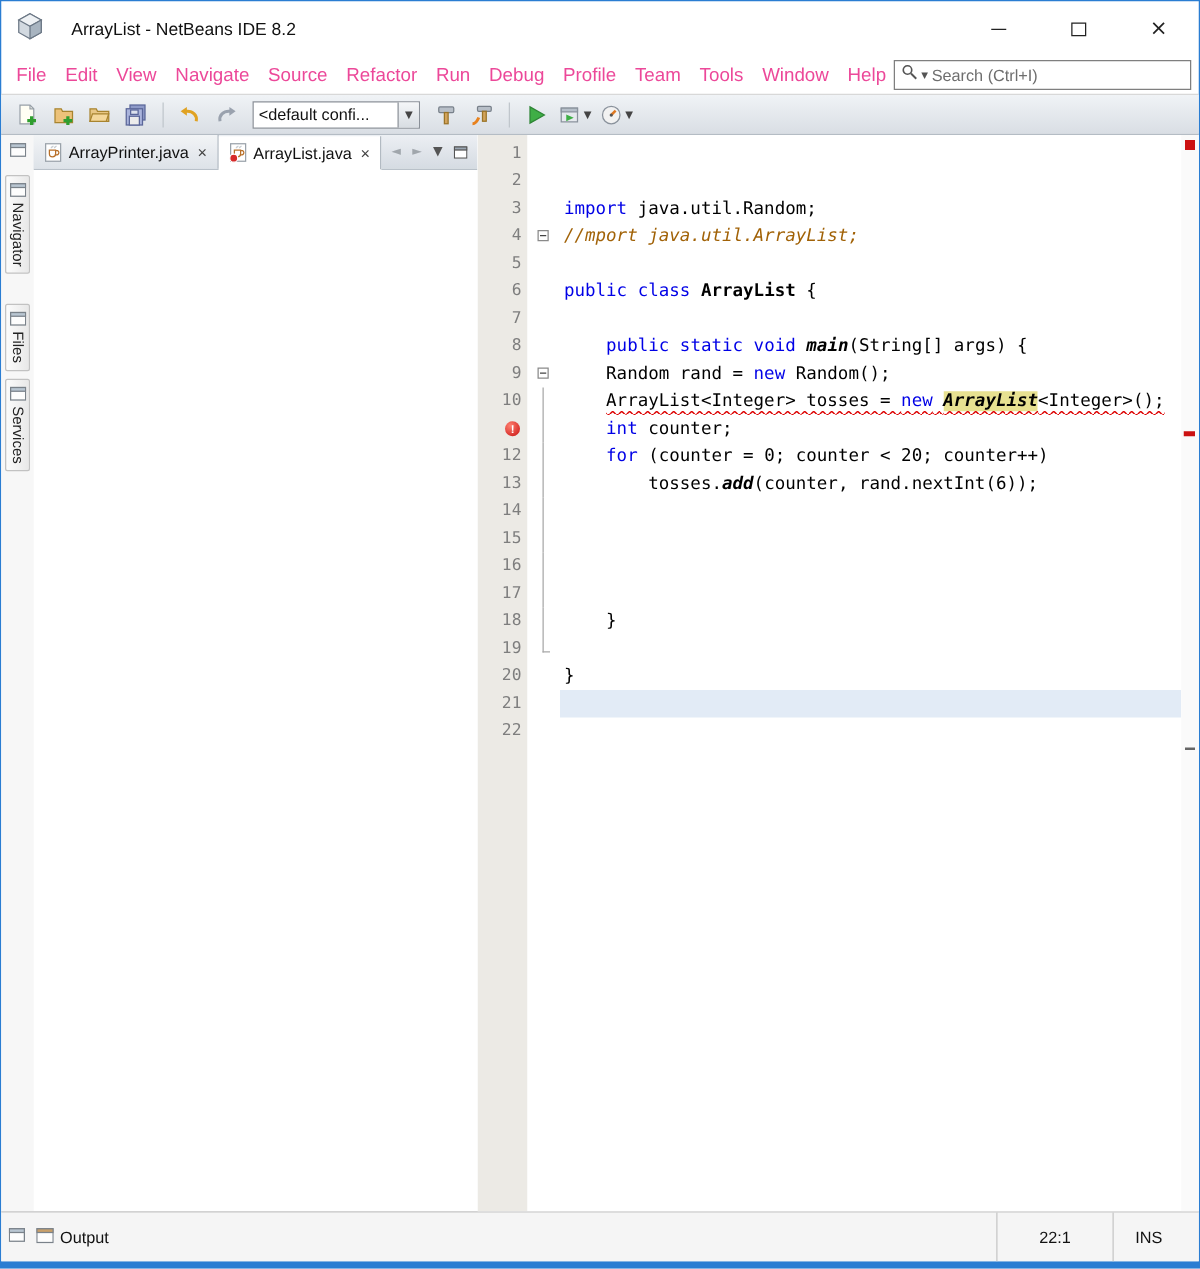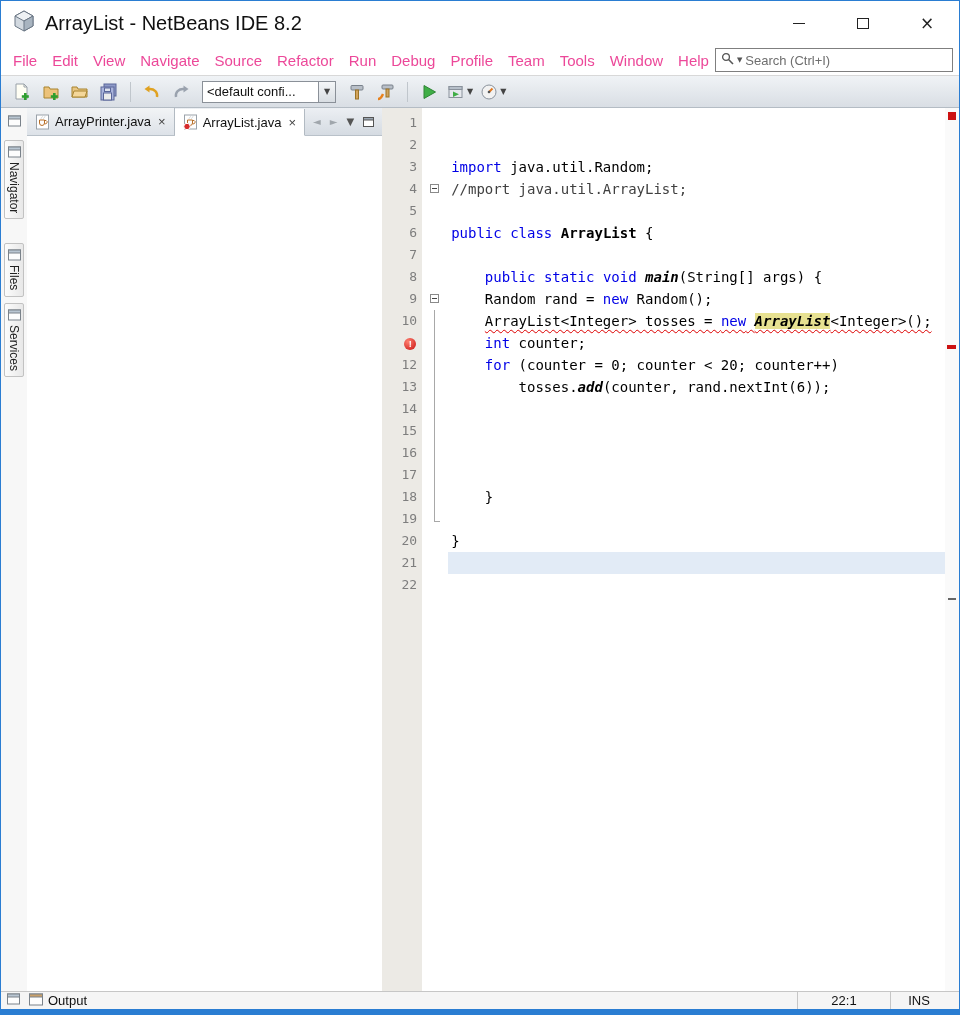--- a/index.html
+++ b/index.html
@@ -2,21 +2,21 @@
 <html><head>
 <meta charset="utf-8">
 <style>
   *{box-sizing:border-box;margin:0;padding:0}
   html,body{width:960px;height:1015px}
   body{font-family:"Liberation Sans",sans-serif;background:#fff}
   .window{width:960px;height:1015px;border:1px solid #2a7dd2;border-bottom-width:6px;display:flex;flex-direction:column;background:#fff}
 
   
   .titlebar{height:44px;flex:none;display:flex;align-items:center;padding-left:12px}
-  .title{font-size:20px;color:#111;margin-left:10px}
+  .title{font-size:14px;color:#111;margin-left:22px}
   .win-controls{margin-left:auto;display:flex;height:100%}
   .win-btn{width:64px;display:flex;align-items:center;justify-content:center;cursor:default}
   .glyph-min{width:12px;height:1px;background:#222;display:inline-block}
   .glyph-max{width:12px;height:11px;border:1px solid #222;display:inline-block}
   .glyph-close{font-size:17px;color:#222;font-family:"DejaVu Sans",sans-serif;line-height:1}
 
   
   .menubar{height:30px;flex:none;display:flex;align-items:center;padding:0 6px}
   .menu-item{font-size:15px;padding:3px 6px;color:#ec4899;white-space:nowrap}
   .searchbox{margin-left:auto;width:277px;height:24px;border:1px solid #7f7f7f;background:#fff;display:flex;align-items:center;padding:0 5px;gap:3px}
@@ -60,33 +60,33 @@
   .fold-cell{height:22px;position:relative}
   .fold-minus{position:absolute;left:8px;top:6px;width:9px;height:9px;border:1px solid #8a8a8a;background:#fff}
   .fold-minus::after{content:"";position:absolute;left:1px;top:3px;width:5px;height:1px;background:#444}
   .fold-line{position:absolute;left:12px;top:0;width:1px;height:22px;background:#a8a8a8}
   .fold-end{position:absolute;left:12px;top:0;width:6px;height:14px;border-left:1px solid #a8a8a8;border-bottom:1px solid #a8a8a8}
   .codecol{flex:1;position:relative;padding-top:4px;font-family:"DejaVu Sans Mono",monospace;font-size:14px;overflow:hidden}
   .code-line{height:22px;line-height:22px;white-space:pre;padding-left:3px}
   .code-line.current{background:#e2ebf6}
   .tk-kw{color:#0000e6}
   .tk-pl{color:#000}
-  .tk-cm{color:#404040;}
+  .tk-cm{color:#a16207;font-style:italic}
   .tk-b{font-weight:bold}
   .tk-bi{font-weight:bold;font-style:italic}
   .tk-hl{font-weight:bold;font-style:italic;background:#e7e191}
   .tk-u{text-decoration:underline wavy #dd0000 1px;text-decoration-skip-ink:none;text-underline-offset:3px}
   .margin-line{position:absolute;left:806px;top:4px;width:1px;height:484px;background:#e89090}
   .stripe{width:14px;flex:none;position:relative;background:#fafafa}
   .stripe-top{position:absolute;top:4px;left:3px;width:8px;height:8px;background:#cc1111}
   .stripe-mark{position:absolute;top:237px;left:2px;width:9px;height:4px;background:#cc1111}
   .stripe-caret{position:absolute;top:490px;left:3px;width:8px;height:2px;background:#666}
 
   
-  .bottombar{height:18px;flex:none;border-top:1px solid #c6c6c6;display:flex;align-items:center;font-size:13px;background:#f5f5f5;padding-left:6px}
+  .bottombar{height:40px;flex:none;border-top:1px solid #c6c6c6;display:flex;align-items:center;font-size:13px;background:#f5f5f5;padding-left:6px}
   .output-tab{display:flex;align-items:center;gap:5px;margin-left:9px;color:#111}
   .spacer{flex:1}
   .sep{width:1px;height:100%;background:#c6c6c6}
   .status-box{height:100%;display:flex;align-items:center;justify-content:center;color:#111}
   .status-caret{width:92px}
   .status-mode{width:56px}
   .status-pad{width:12px;height:100%}
 </style>
 </head>
 <body>

